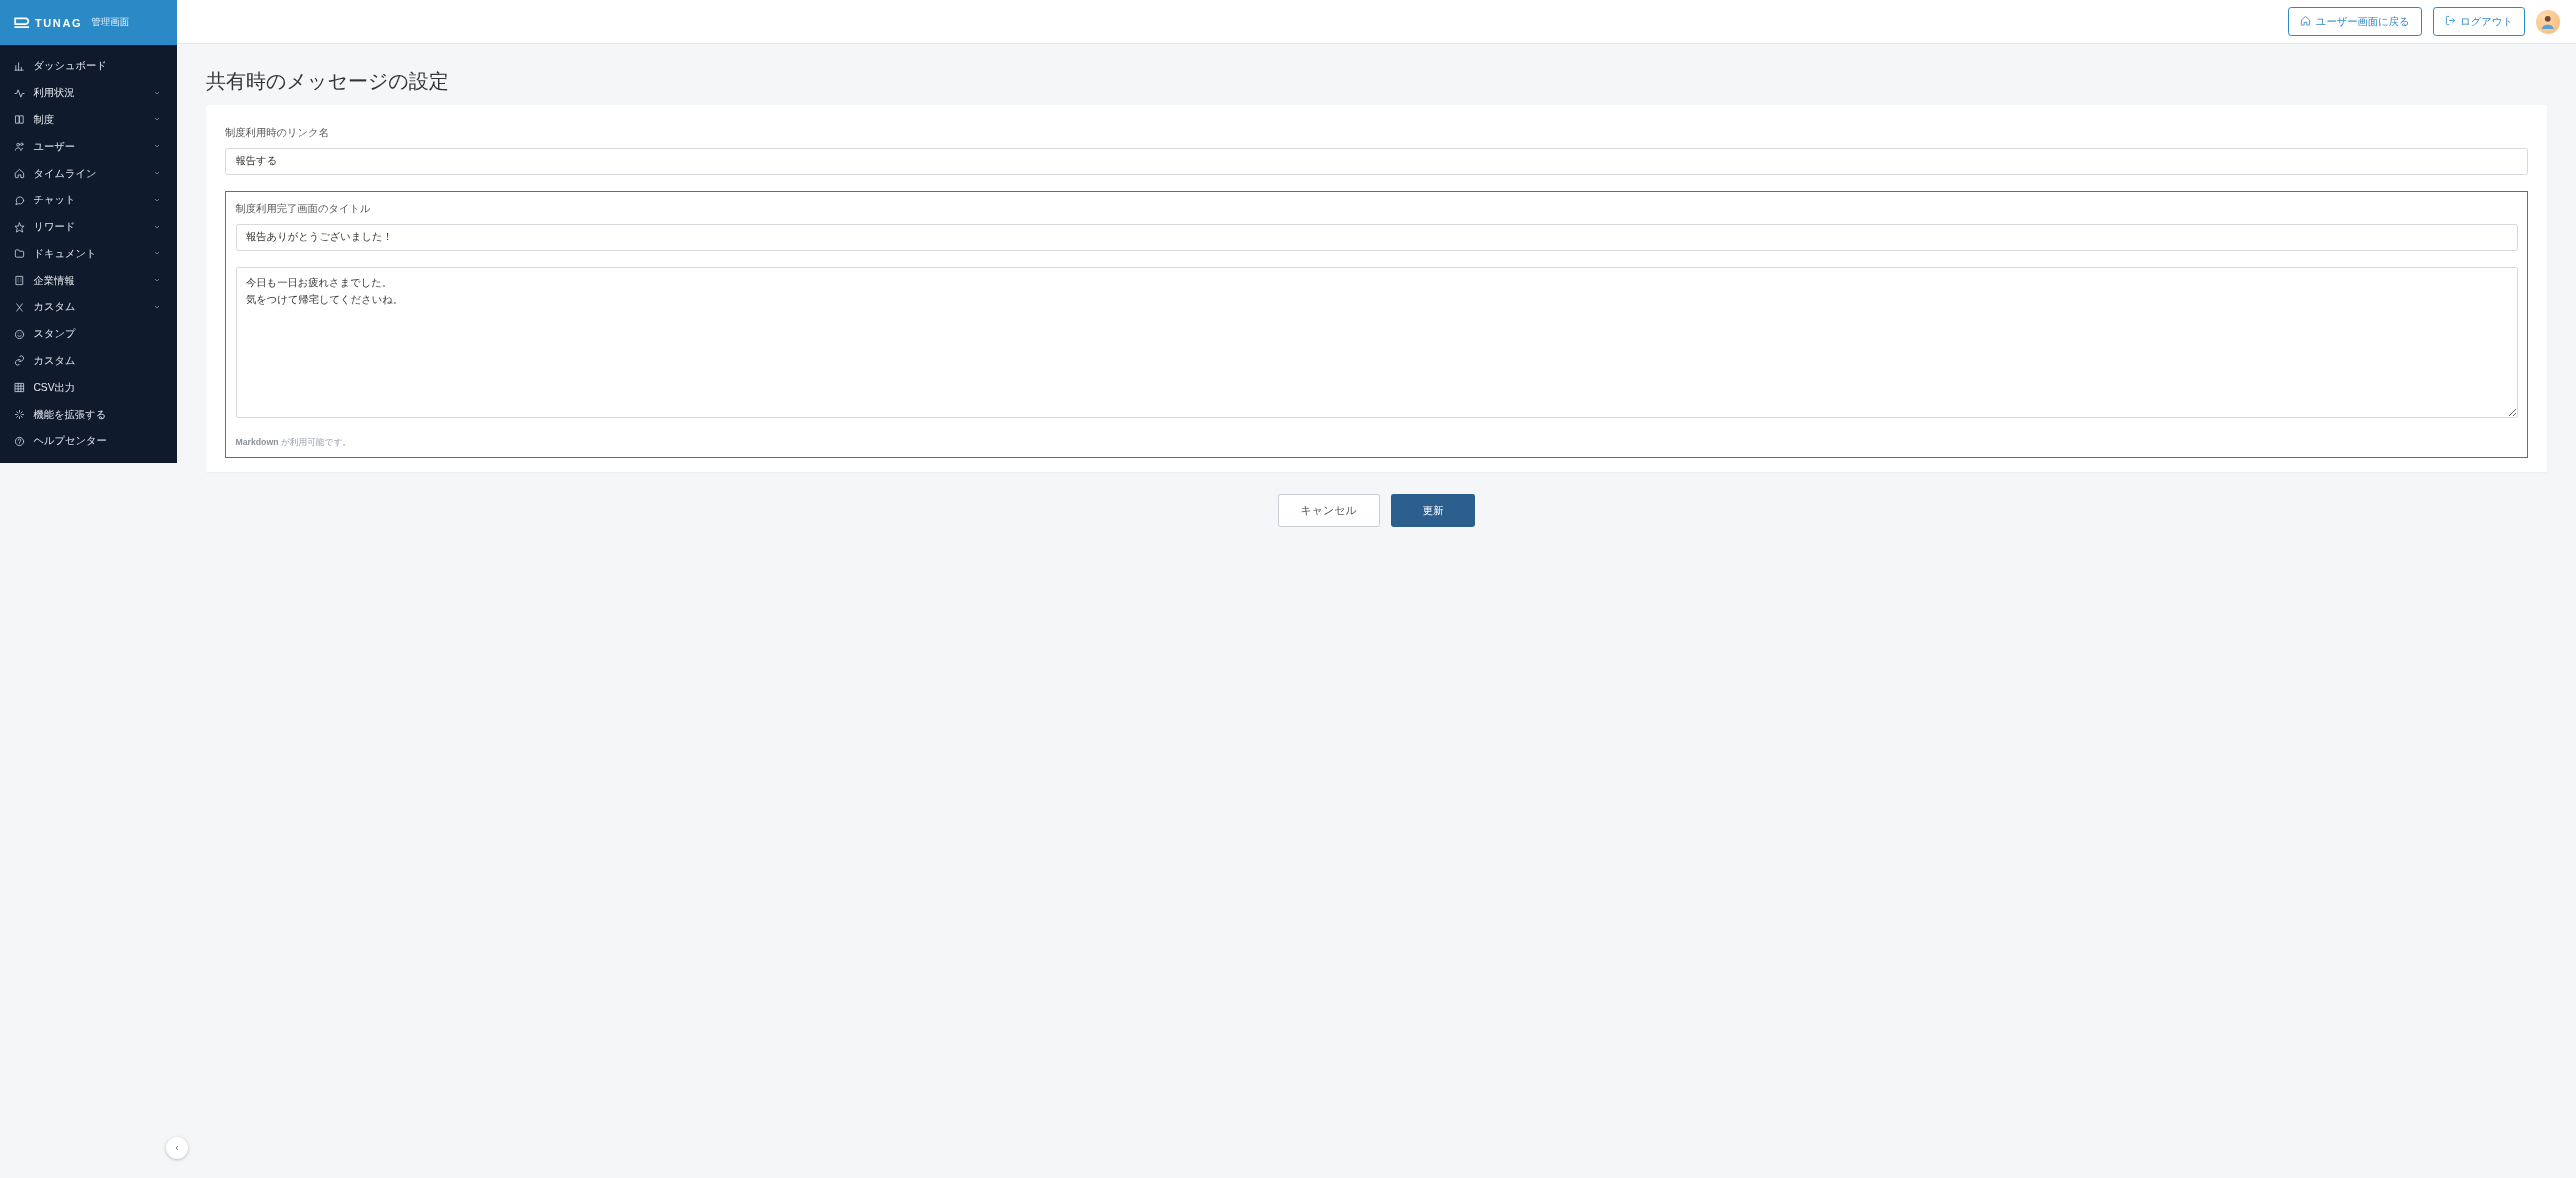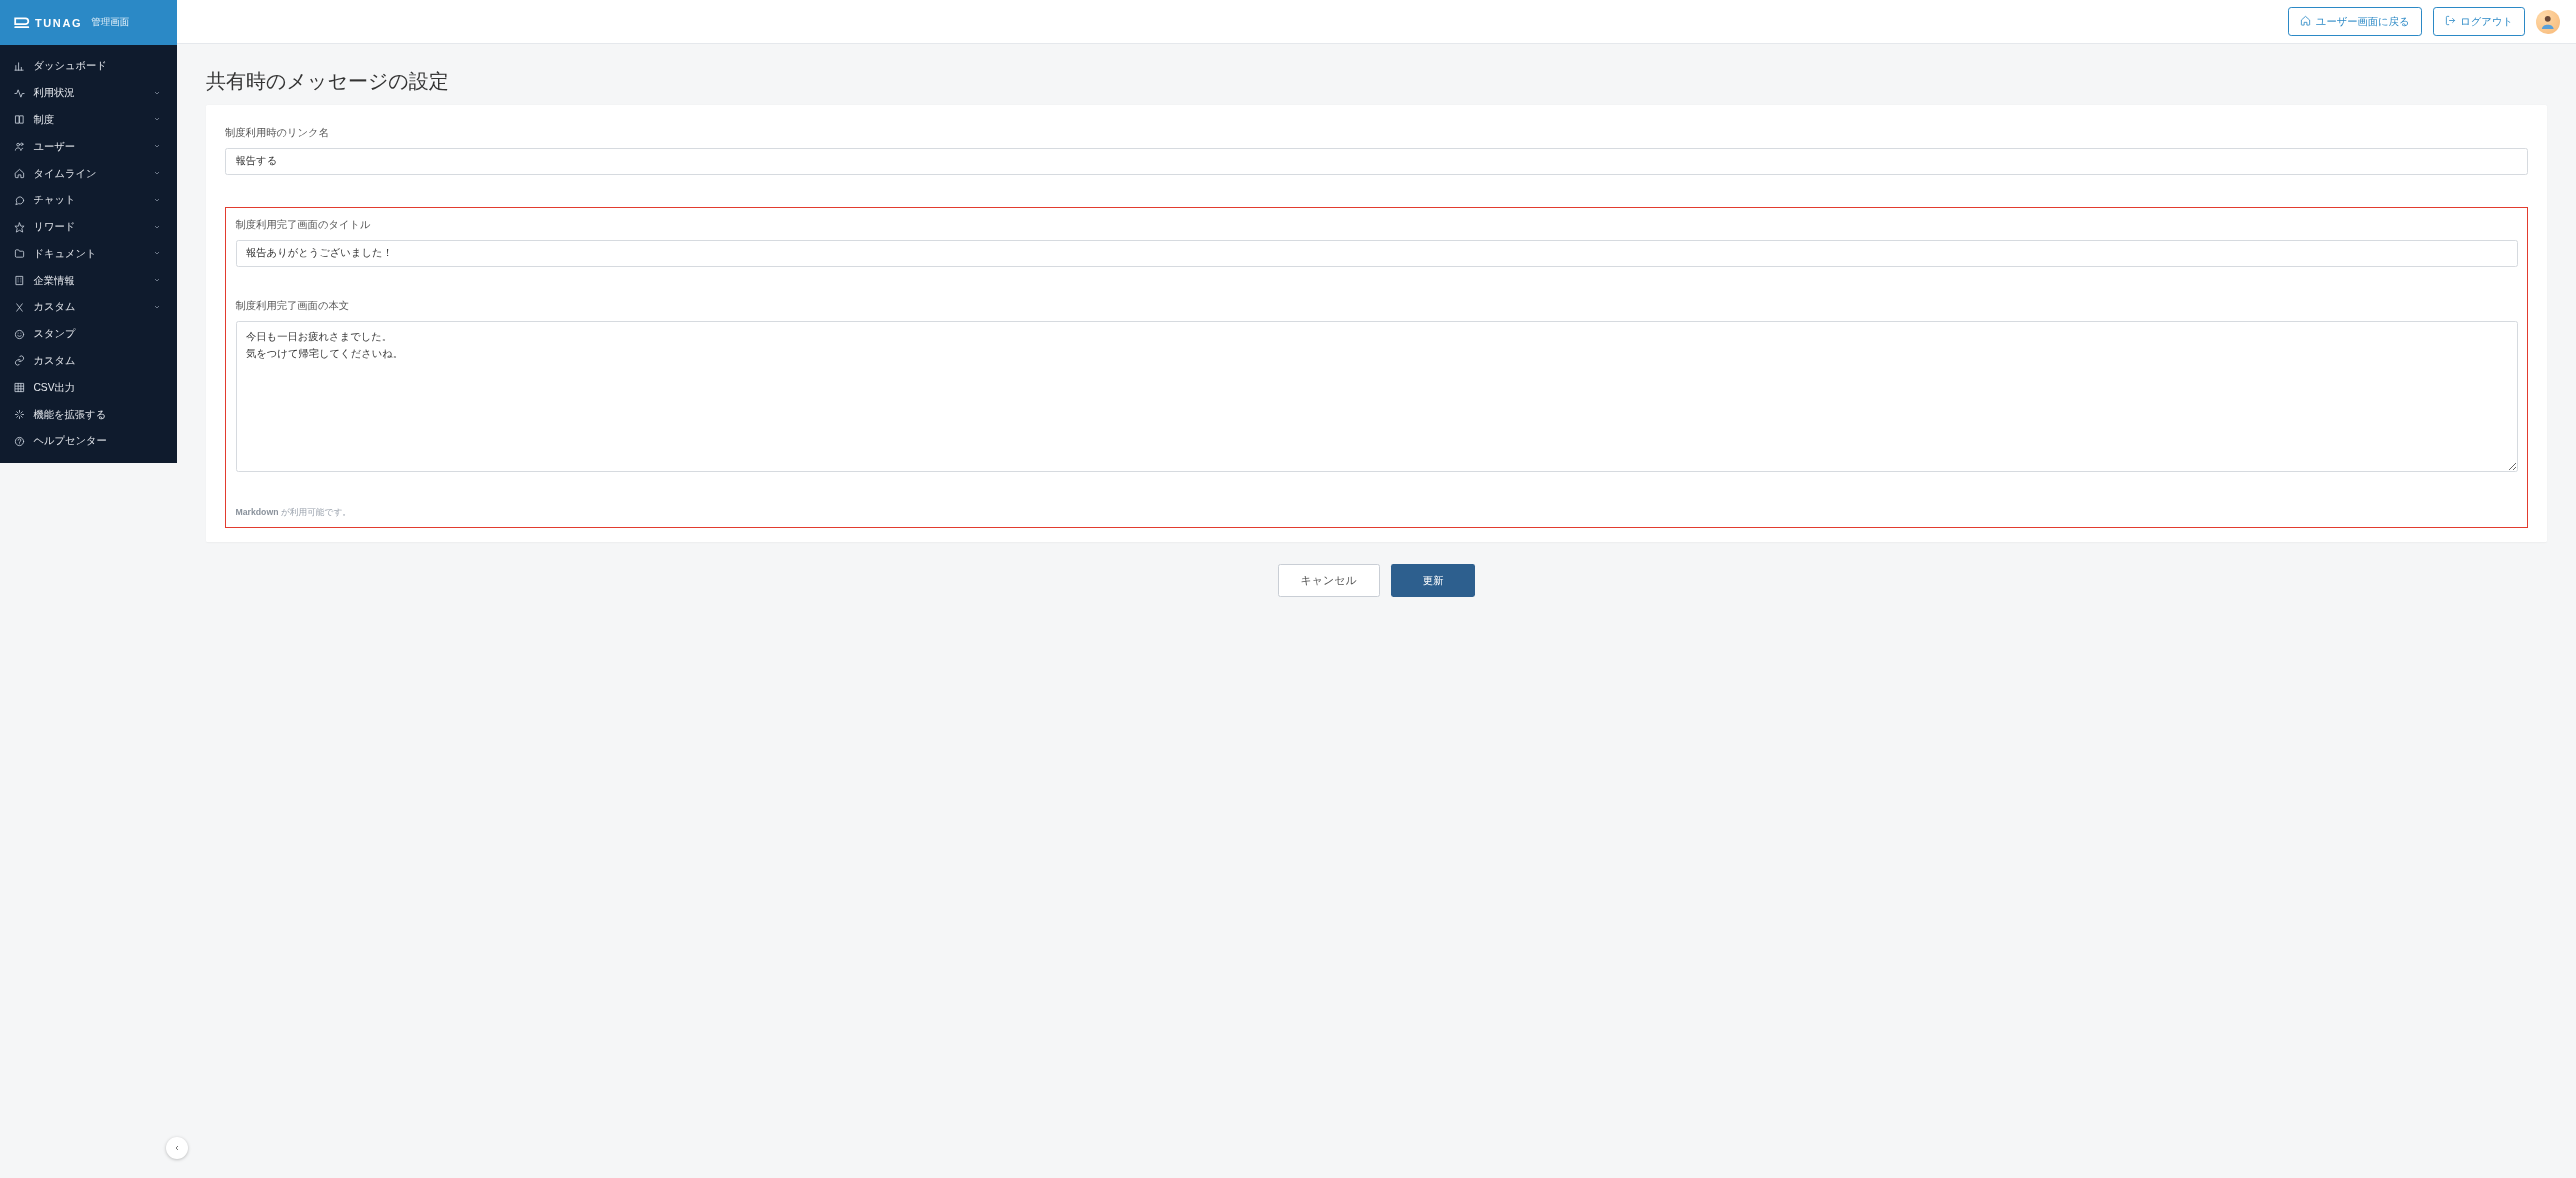--- a/index.html
+++ b/index.html
@@ -33,21 +33,21 @@
 .avatar svg { width: 17.5px; height: 17.5px; }
 
 .content { padding: 24px 29px 32px; }
 .page-title { font-size: 20px; font-weight: 500; color: #333; margin-bottom: 10px; }
 
 .card { background: #fff; border-radius: 1.6px; padding: 20.7px 19px 14.3px; box-shadow: 0 0.8px 1.6px rgba(0,0,0,0.04); }
 .field-label { font-size: 10.3px; color: #555; margin-bottom: 8px; }
 .text-input { width: 100%; border: 0.8px solid #d6dadf; border-radius: 2.4px; padding: 7.2px 9.5px; font-size: 10.3px; color: #333; background: #fff; }
 .text-input::placeholder { color: #9aa2ad; }
 textarea.text-input { resize: vertical; min-height: 151px; line-height: 1.6; font-family: inherit; }
-.field-group { margin-bottom: 32px; }
+.field-group { margin-bottom: 16px; }
 .highlight-box { border: 1.6px solid #e23b2e; padding: 9.5px 9.5px 8px; margin-top: 3.2px; }
 .highlight-box .field-group:last-of-type { margin-bottom: 4.8px; }
 .helper { font-size: 8.7px; color: #9aa2ad; margin-top: 4.8px; }
 .helper b { font-weight: 600; color: #8a929c; }
 
 .actions { display: flex; justify-content: center; gap: 11px; margin-top: 22px; }
 .btn-secondary { border: 0.8px solid #c9ced5; background: #fff; color: #555; border-radius: 2.4px; padding: 8px 22px; font-size: 11px; cursor: pointer; }
 .btn-primary { border: none; background: #2d5f8e; color: #fff; border-radius: 2.4px; padding: 8px 32px; font-size: 10.3px; cursor: pointer; }
 </style>
 </head>
@@ -277,21 +277,20 @@
           <div class="field-label">制度利用時のリンク名</div>
           <input type="text" class="text-input" value="報告する" style="">
         </div>
 
         <div class="highlight-box">
           <div class="field-group">
             <div class="field-label">制度利用完了画面のタイトル</div>
             <input type="text" class="text-input" value="報告ありがとうございました！" style="">
           </div>
           <div class="field-group">
-            <div class="field-label">制度利用完了画面の本文</div>
             <textarea class="text-input" style="">今日も一日お疲れさまでした。
 気をつけて帰宅してくださいね。</textarea>
           </div>
           <div class="helper"><b>Markdown</b><span> が利用可能です。</span></div>
         </div>
       </section>
 
       <div class="actions">
         <button class="btn-secondary">キャンセル</button>
         <button class="btn-primary">更新</button>

